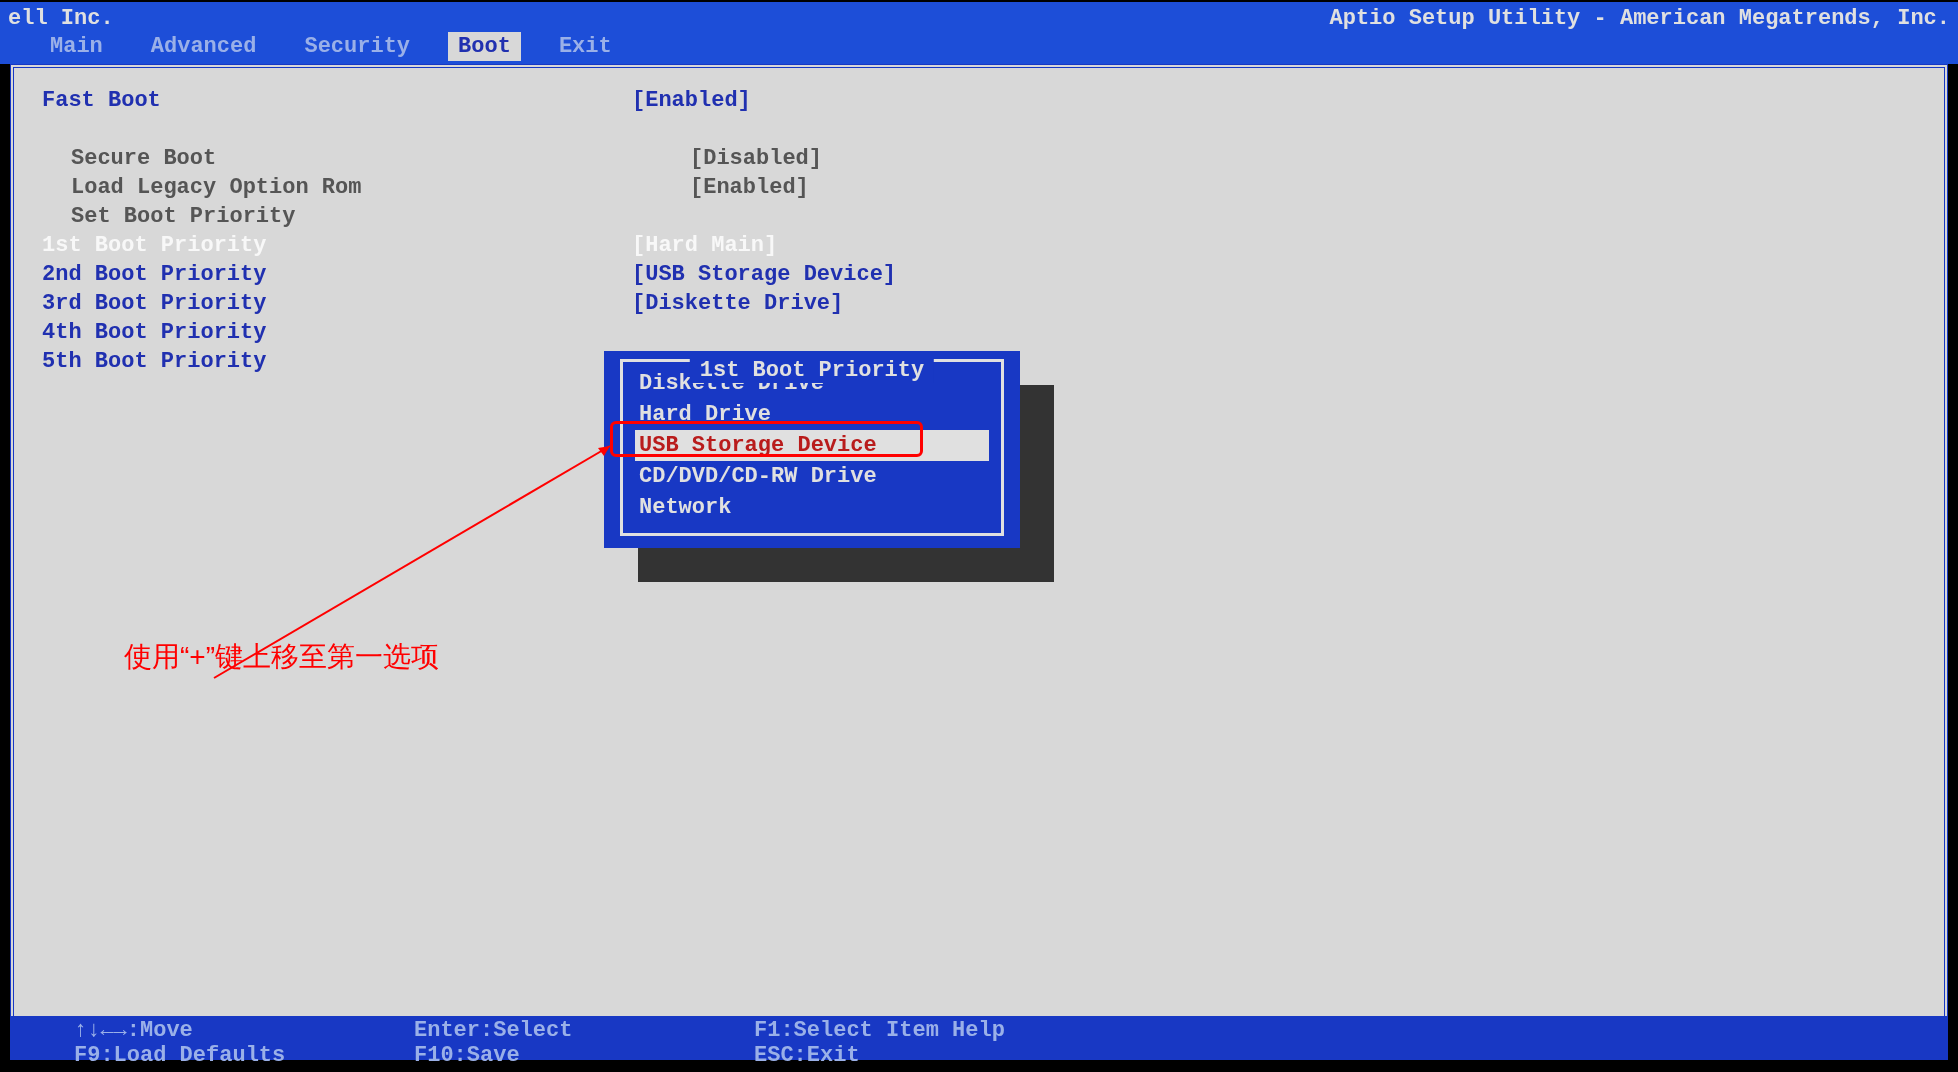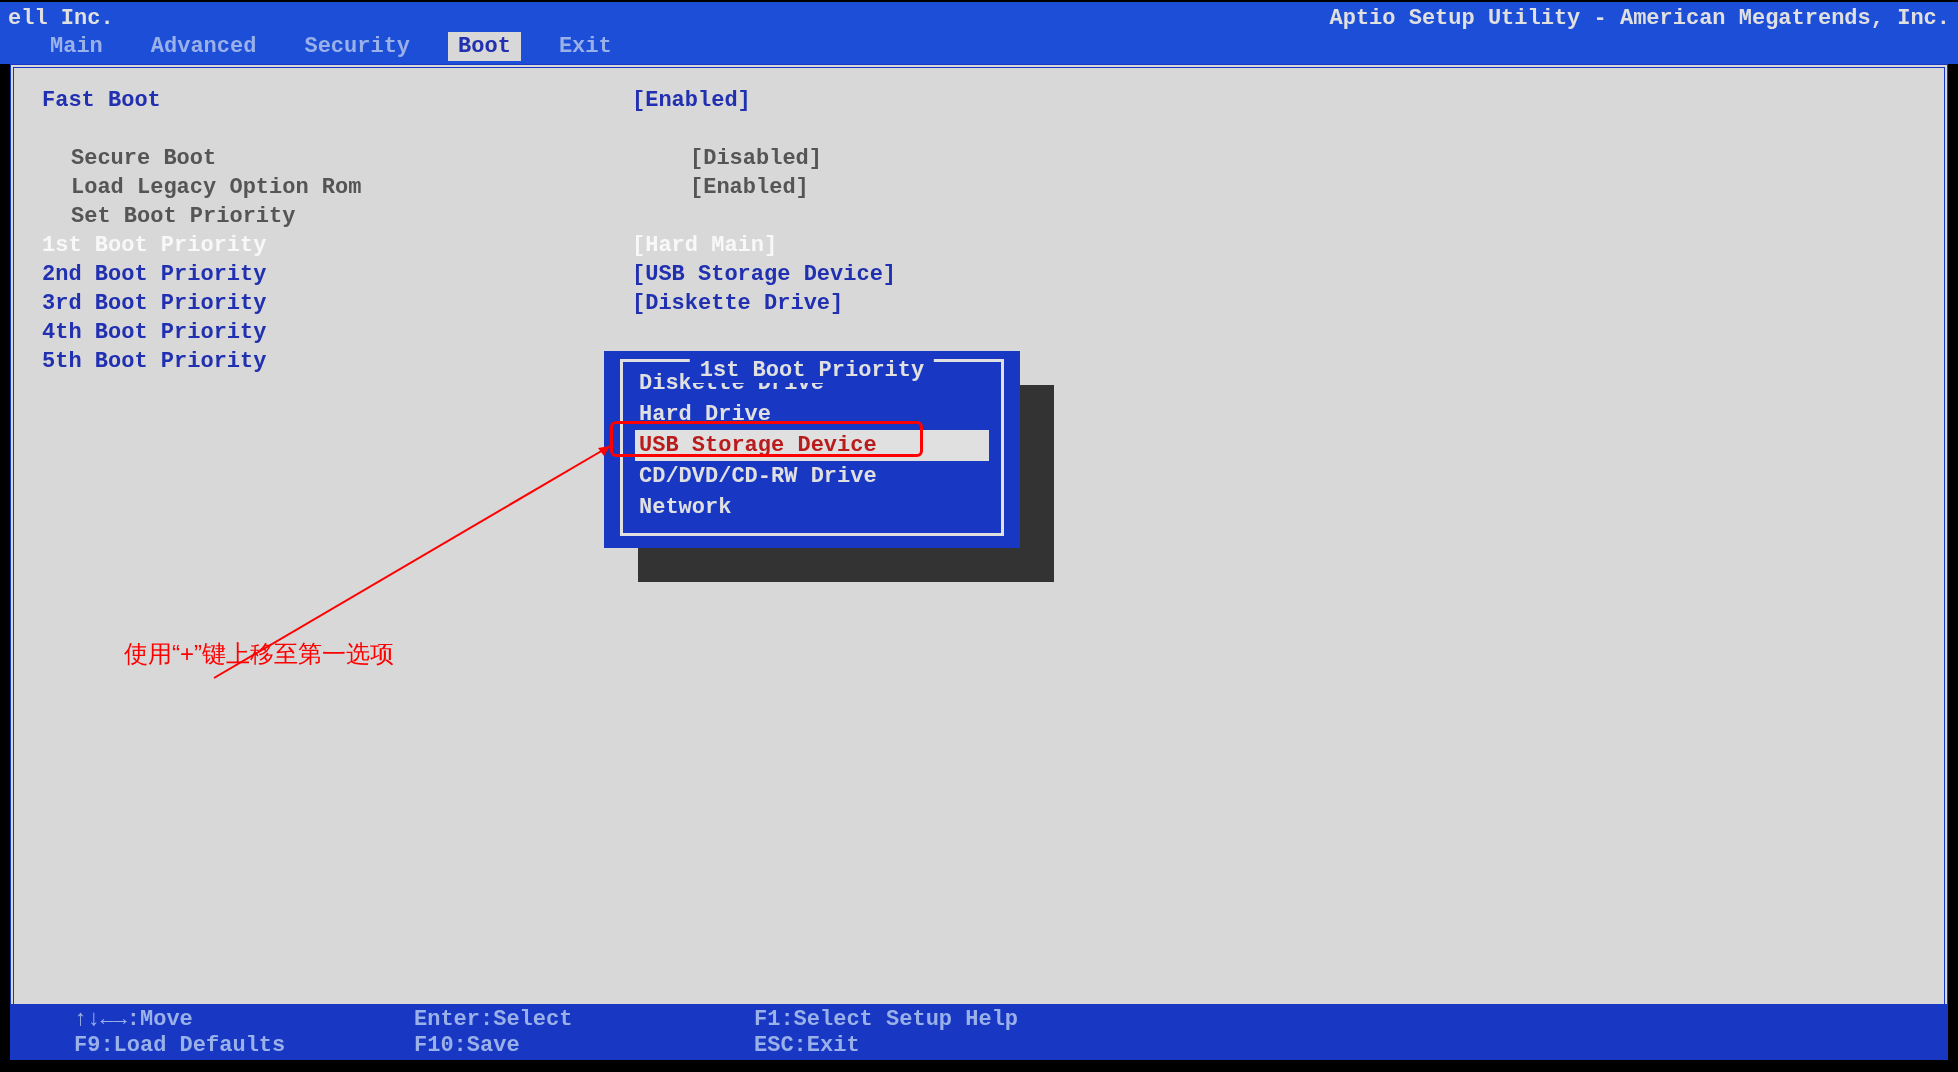--- a/index.html
+++ b/index.html
@@ -119,33 +119,33 @@
     .red-highlight {
       position: absolute;
       border: 3px solid #f00;
       border-radius: 6px;
       pointer-events: none;
     }
     .annotation-text {
       position: absolute;
       color: #f00;
       font-family: "Microsoft YaHei", "SimSun", sans-serif;
-      font-size: 24px;
+      font-size: 28px;
       font-weight: normal;
     }
     .annotation-line {
       position: absolute;
       pointer-events: none;
     }
     .footer-bar {
       position: absolute;
       bottom: 12px;
       left: 10px;
       right: 10px;
-      height: 56px;
+      height: 44px;
       background: #1838c4;
       color: #9ab0e8;
       padding: 2px 64px;
       display: grid;
       grid-template-columns: 340px 340px 1fr;
       grid-template-rows: 1fr 1fr;
       align-items: center;
     }
     .footer-bar span { white-space: pre; }
   </style>
@@ -229,19 +229,19 @@
       <line x1="200" y1="610" x2="596" y2="378" stroke="#f00" stroke-width="2"></line>
       <polygon points="596,378 584,380 590,388" fill="#f00"></polygon>
     </svg>
 
     <div class="annotation-text" style="top:570px; left:110px;">使用“+”键上移至第一选项</div>
   </div>
 
   <div class="footer-bar">
     <span>↑↓←→:Move</span>
     <span>Enter:Select</span>
-    <span>F1:Select Setup Help</span>
+    <span>F1:Select Item Help</span>
     <span>F9:Load Defaults</span>
     <span>F10:Save</span>
     <span>ESC:Exit</span>
   </div>
 
 </div>
 
 </body></html>

